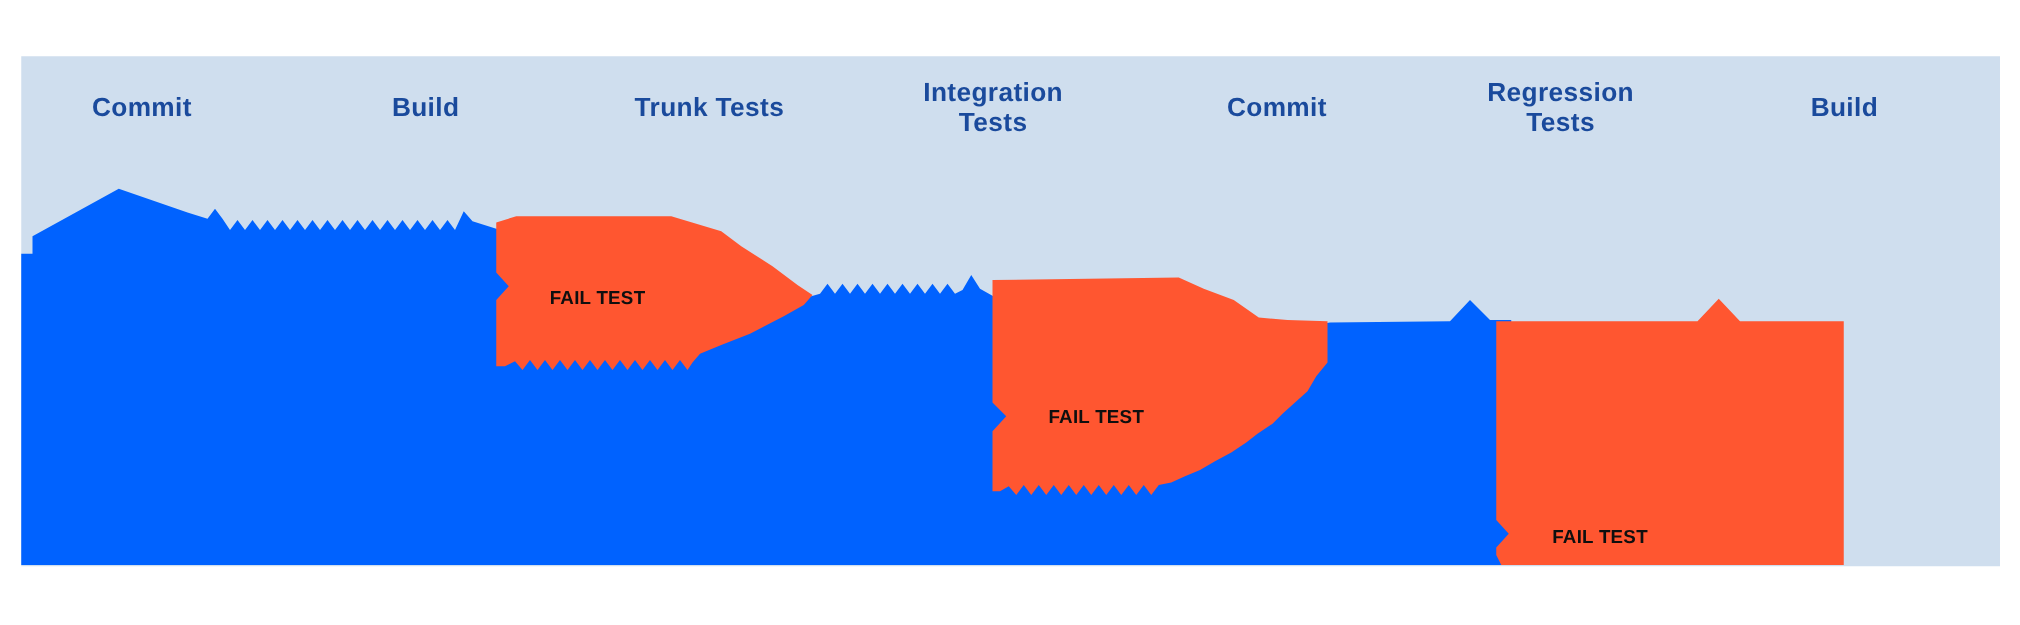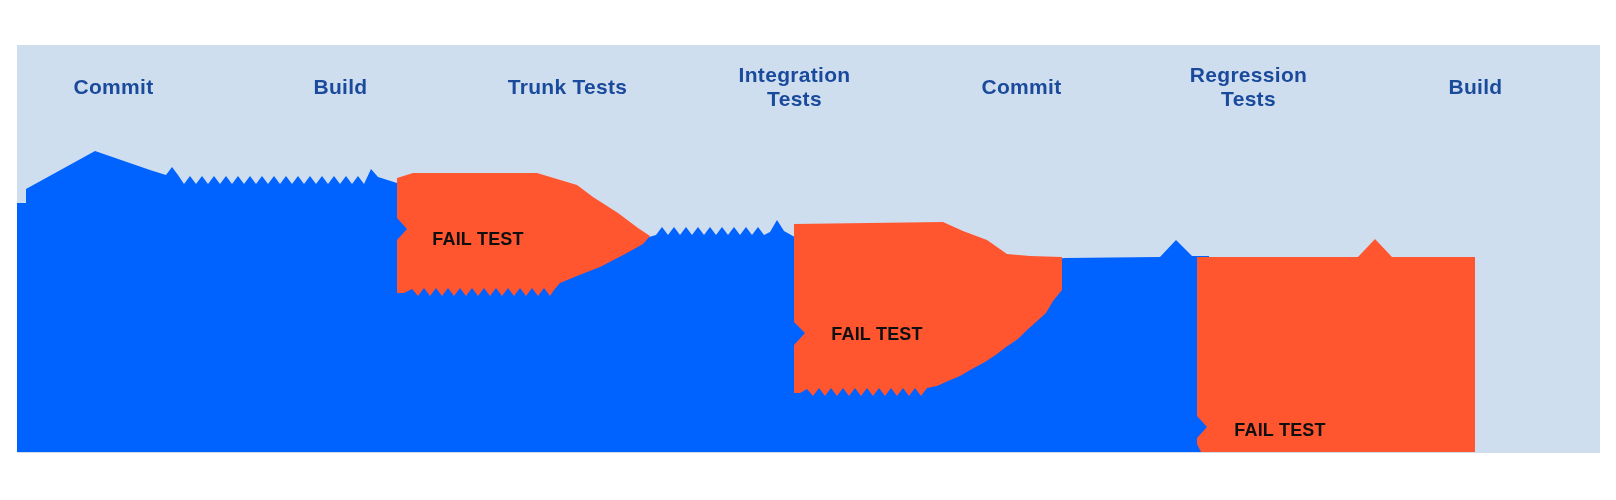--- a/index.html
+++ b/index.html
@@ -55,21 +55,21 @@
     font-size: 21px;
     font-weight: 700;
     line-height: 24px;
     letter-spacing: 0.3px;
     white-space: pre-line;
   }
   .fail-label {
     position: absolute;
     transform: translate(-50%, -50%);
     color: var(--fail_text);
-    font-size: 18px;
+    font-size: 15px;
     font-weight: 800;
     letter-spacing: 0.2px;
     white-space: nowrap;
   }
 </style>
 </head>
 <body>
 
 <div class="stage-canvas">
 

